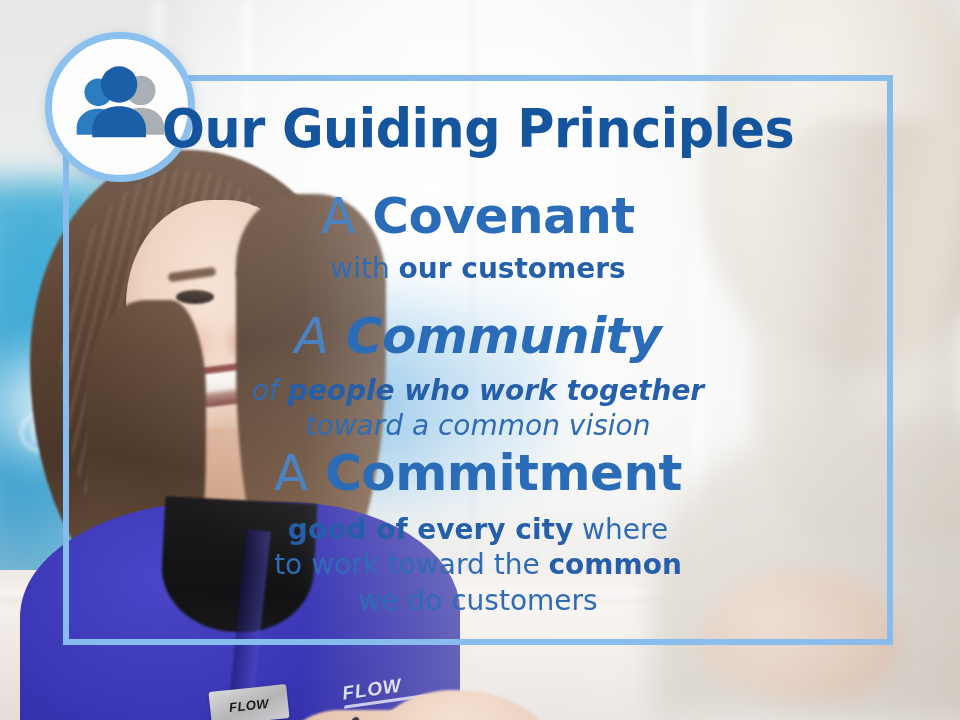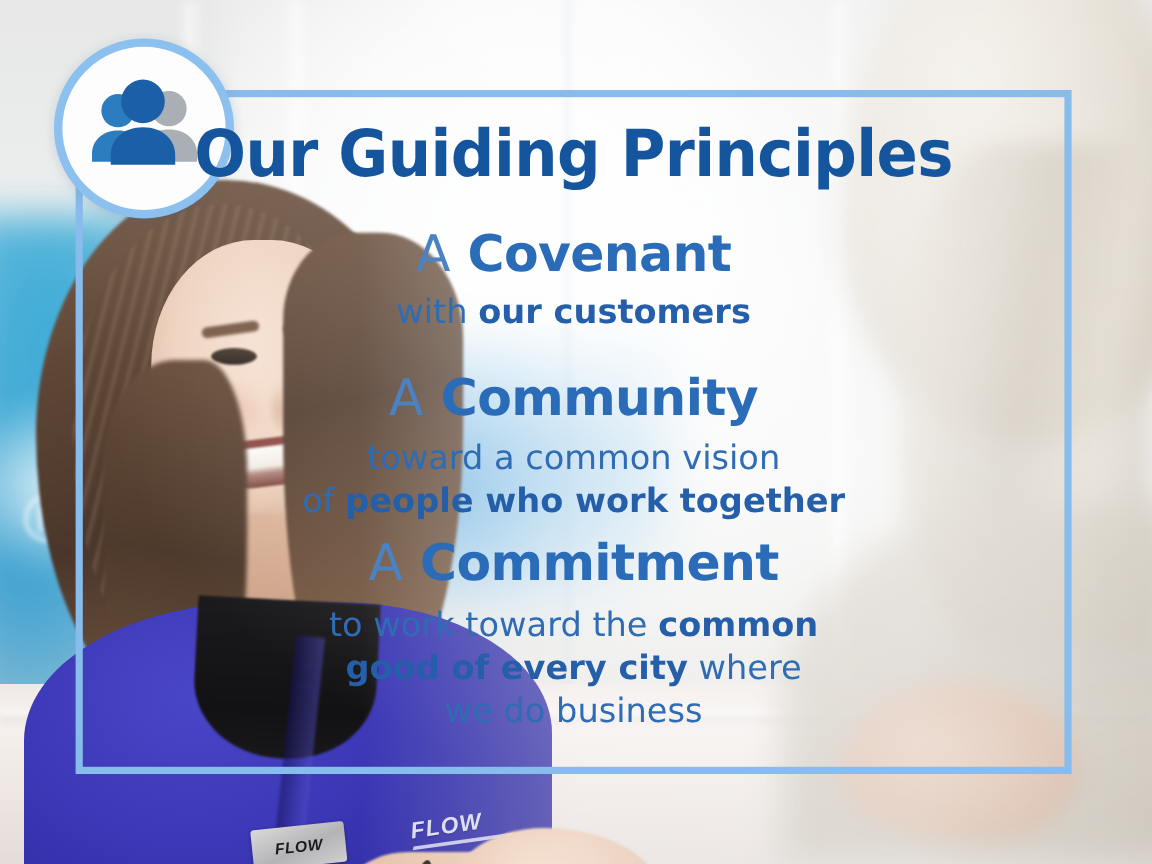--- a/index.html
+++ b/index.html
@@ -250,35 +250,35 @@
     position:absolute; left:0; top:22px; width:830px;
     text-align:center;
     font-size:54px; font-weight:bold; letter-spacing:-.5px;
     color:#15559e;
     font-family:"DejaVu Sans", sans-serif;
     transform:scaleX(.94); transform-origin:center;
   }
 
   .block{ position:absolute; width:830px; text-align:center; color:#2d6cb5; }
   .block .head{
-    font-size:42px; line-height:1.05; white-space:nowrap;
+    font-size:50px; line-height:1.05; white-space:nowrap;
     font-family:"DejaVu Sans", sans-serif;
   }
   .block .head .art{ font-weight:normal; color:#4b82c2; letter-spacing:1px; }
   .block .head .word{ font-weight:bold; color:#2b6cb8; letter-spacing:-.5px; }
   .block .sub{
     font-size:28px; line-height:1.28; color:#2f6cb4;
     font-family:"DejaVu Sans", sans-serif; font-weight:normal;
     margin-top:10px;
   }
   .block .sub b{ font-weight:bold; color:#255f aa; color:#255faa; }
 
   #block-1{ top:115px; }
   #block-1 .sub{ margin-top:8px; }
-  #block-2{ top:235px; }
+  #block-2{ top:235px;font-style:italic; }
   #block-3{ top:372px; }
   #block-3 .sub{ margin-top:12px; }
 </style>
 </head>
 <body>
 
 <div id="stage">
 
   <div class="photo">
     <div class="bg-base"></div>
@@ -362,31 +362,31 @@
           <div><span>with </span><b>our customers</b></div>
         </div>
     </div>
 
     <div class="block" id="block-2">
       <div class="head">
         <span class="art">A</span>
         <span class="word">Community</span>
       </div>
       <div class="sub">
+          <div><span>of </span><b>people who work together</b></div>
           <div><span>toward a common vision</span></div>
-          <div><span>of </span><b>people who work together</b></div>
         </div>
     </div>
 
     <div class="block" id="block-3">
       <div class="head">
         <span class="art">A</span>
         <span class="word">Commitment</span>
       </div>
       <div class="sub">
+          <div><b>good of every city</b><span> where</span></div>
           <div><span>to work toward the </span><b>common</b></div>
-          <div><b>good of every city</b><span> where</span></div>
-          <div><span>we do business</span></div>
+          <div><span>we do customers</span></div>
         </div>
     </div>
 
   </div>
 </div>
 
 </body></html>

